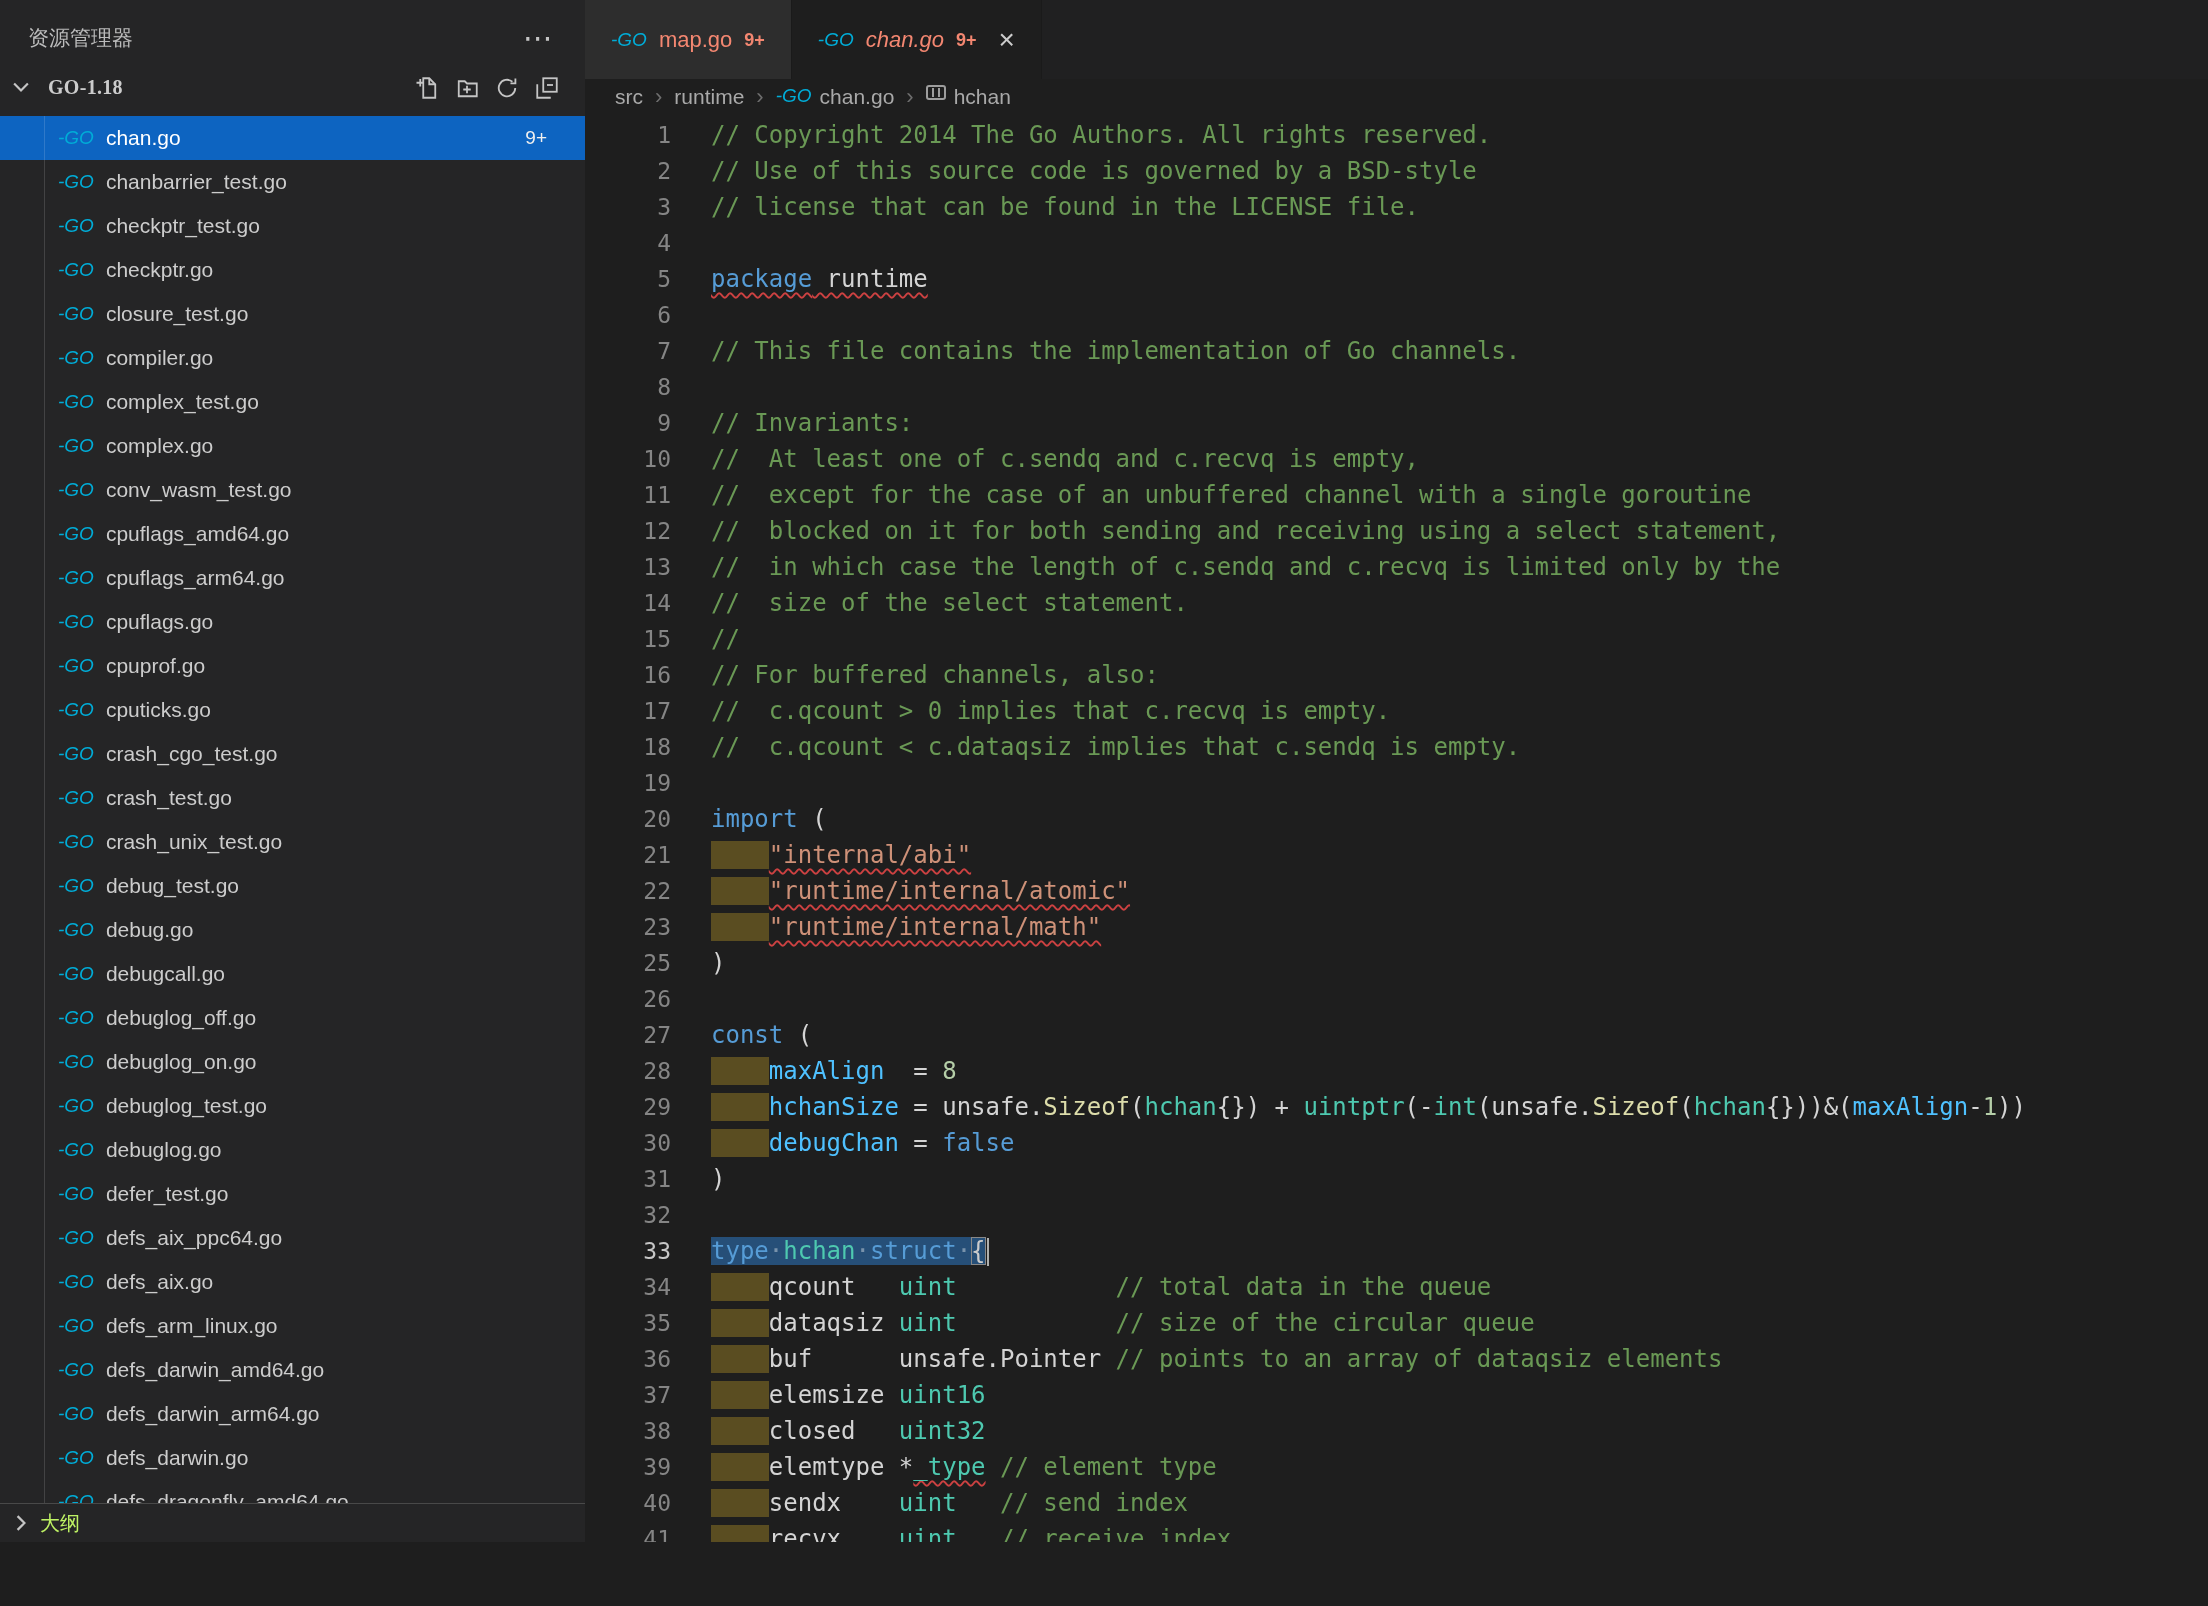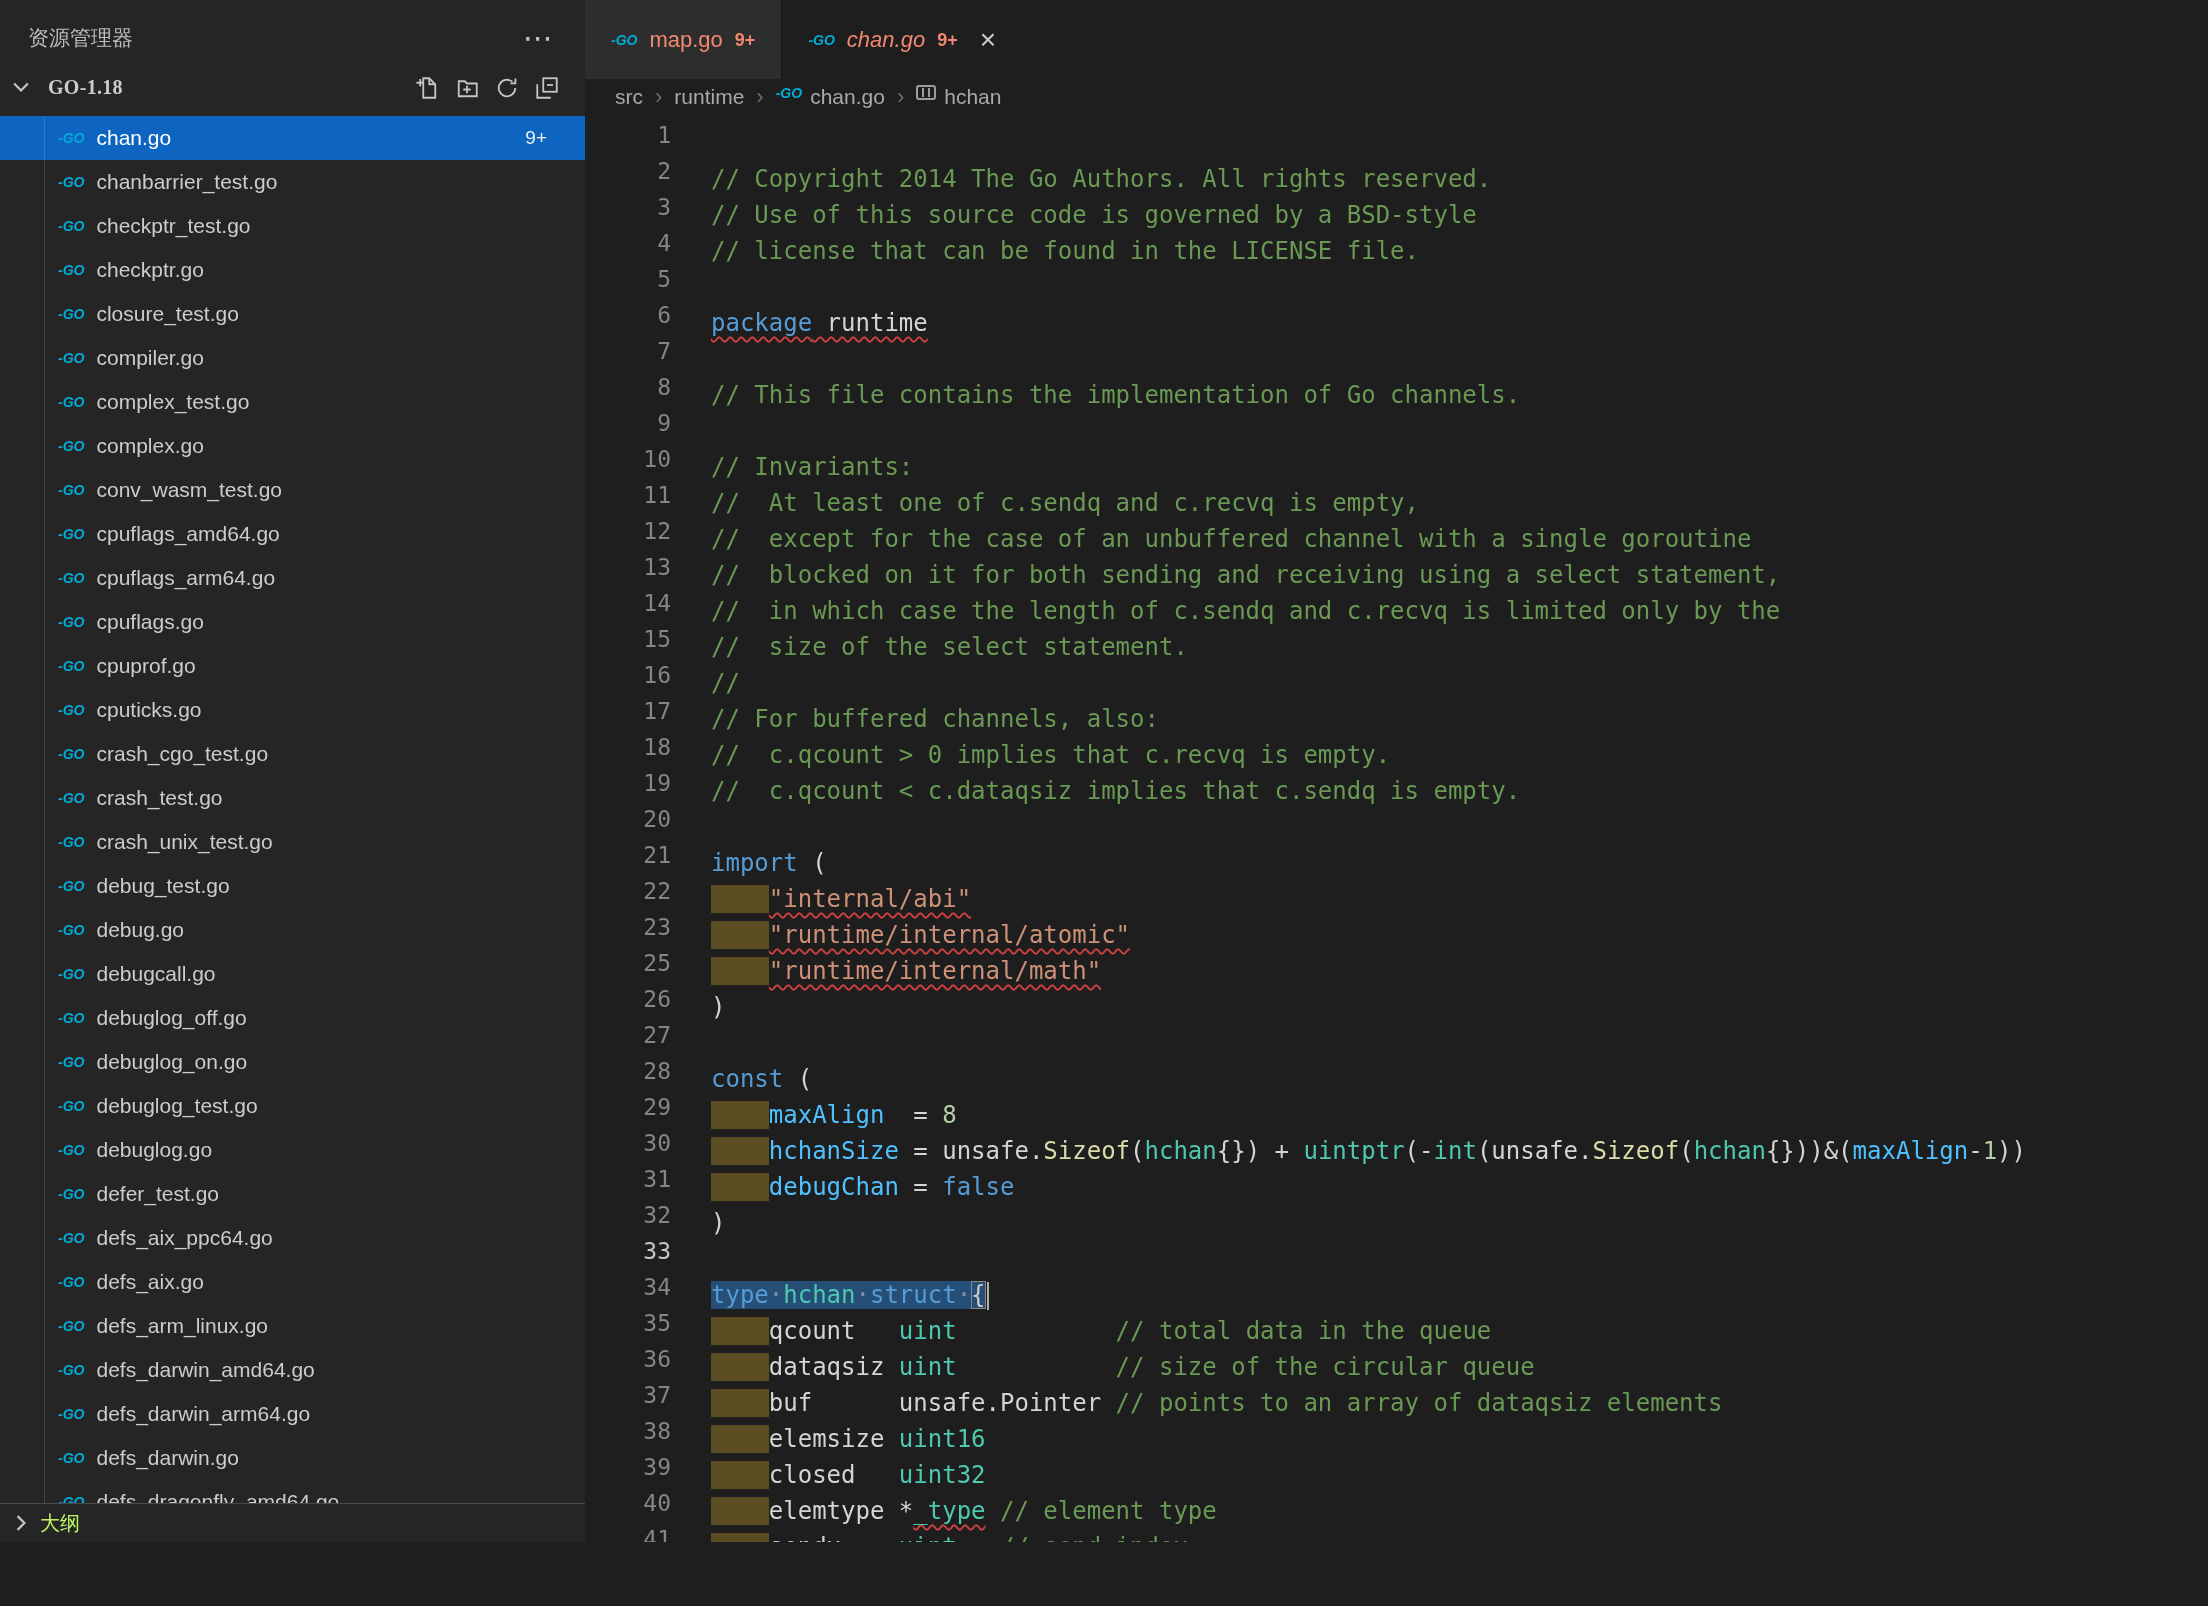--- a/index.html
+++ b/index.html
@@ -18,21 +18,21 @@
   .act-icon path,.act-icon rect{stroke:#c5c5c5;stroke-width:1.2;fill:none;}
   .chev{width:22px;height:22px;flex:none;}
   .chev path{stroke:#c5c5c5;stroke-width:1.6;fill:none;}
 
   .file-list{flex:1;overflow:hidden;position:relative;}
   .file-list::before{content:"";position:absolute;left:44px;top:0;bottom:0;width:1px;background:rgba(255,255,255,.14);z-index:2;}
   .row{height:44px;display:flex;align-items:center;gap:12px;padding:0 38px 0 58px;font-size:21px;color:#cccccc;cursor:pointer;position:relative;}
   .row.selected{background:var(--accent,#0d64c1);color:#ffffff;}
   .fname{flex:1;white-space:nowrap;overflow:hidden;}
   .fbadge{font-size:19px;color:#efefef;}
-  .go-icon{font-style:italic;font-weight:700;font-size:14px;color:var(--go,#00acd7);white-space:nowrap;flex:none;letter-spacing:0;}
+  .go-icon{font-style:italic;font-weight:400;font-size:19px;color:var(--go,#00acd7);white-space:nowrap;flex:none;letter-spacing:0;}
 
   .outline-section{height:38px;flex:none;border-top:1px solid rgba(140,140,140,.35);display:flex;align-items:center;gap:8px;padding:0 10px;}
   .outline-label{font-weight:400;font-size:20px;color:#bef264;}
 
   
   .main{flex:1;display:flex;flex-direction:column;background:#1e1e1e;min-width:0;}
   .tabbar{height:79px;flex:none;background:#202021;display:flex;align-items:stretch;}
   .tab{display:flex;align-items:center;gap:12px;padding:0 26px;font-size:22px;cursor:pointer;border-right:1px solid #1a1a1a;}
   .tab.inactive{background:#2d2d2d;}
   .tab.active{background:#1e1e1e;}
@@ -45,21 +45,21 @@
   .bc-item{display:flex;align-items:flex-start;gap:8px;cursor:pointer;white-space:nowrap;}
   .bc-sep{color:#6e6e6e;font-size:22px;}
   .struct-icon{display:inline-block;width:20px;height:15px;border:2px solid #9d9d9d;border-radius:3px;position:relative;box-sizing:border-box;}
   .struct-icon::before{content:"";position:absolute;left:4px;top:1px;bottom:1px;width:2px;background:#9d9d9d;}
   .struct-icon::after{content:"";position:absolute;left:10px;top:1px;bottom:1px;width:2px;background:#9d9d9d;}
 
   .editor{flex:1;overflow:hidden;font-family:"DejaVu Sans Mono","Liberation Mono",monospace;font-size:24px;line-height:36px;padding-top:2px;position:relative;}
   .line{display:flex;height:36px;white-space:pre;}
   .lineno{width:86px;text-align:right;color:#858585;flex:none;font-size:23px;user-select:none;}
   .lineno.activeno{color:#c6c6c6;}
-  .code{margin-left:40px;margin-top:44px;}
+  .code{margin-left:40px;}
   .tok{white-space:pre;}
   .tok.c{color:#6a9955}
   .tok.k{color:#569cd6}
   .tok.t{color:#4ec9b0}
   .tok.s{color:#ce9178}
   .tok.v{color:#4fc1ff}
   .tok.n{color:#b5cea8}
   .tok.f{color:#dcdcaa}
   .tok.p{color:#d4d4d4}
   .tok.ind{background:#5a4d21;}

